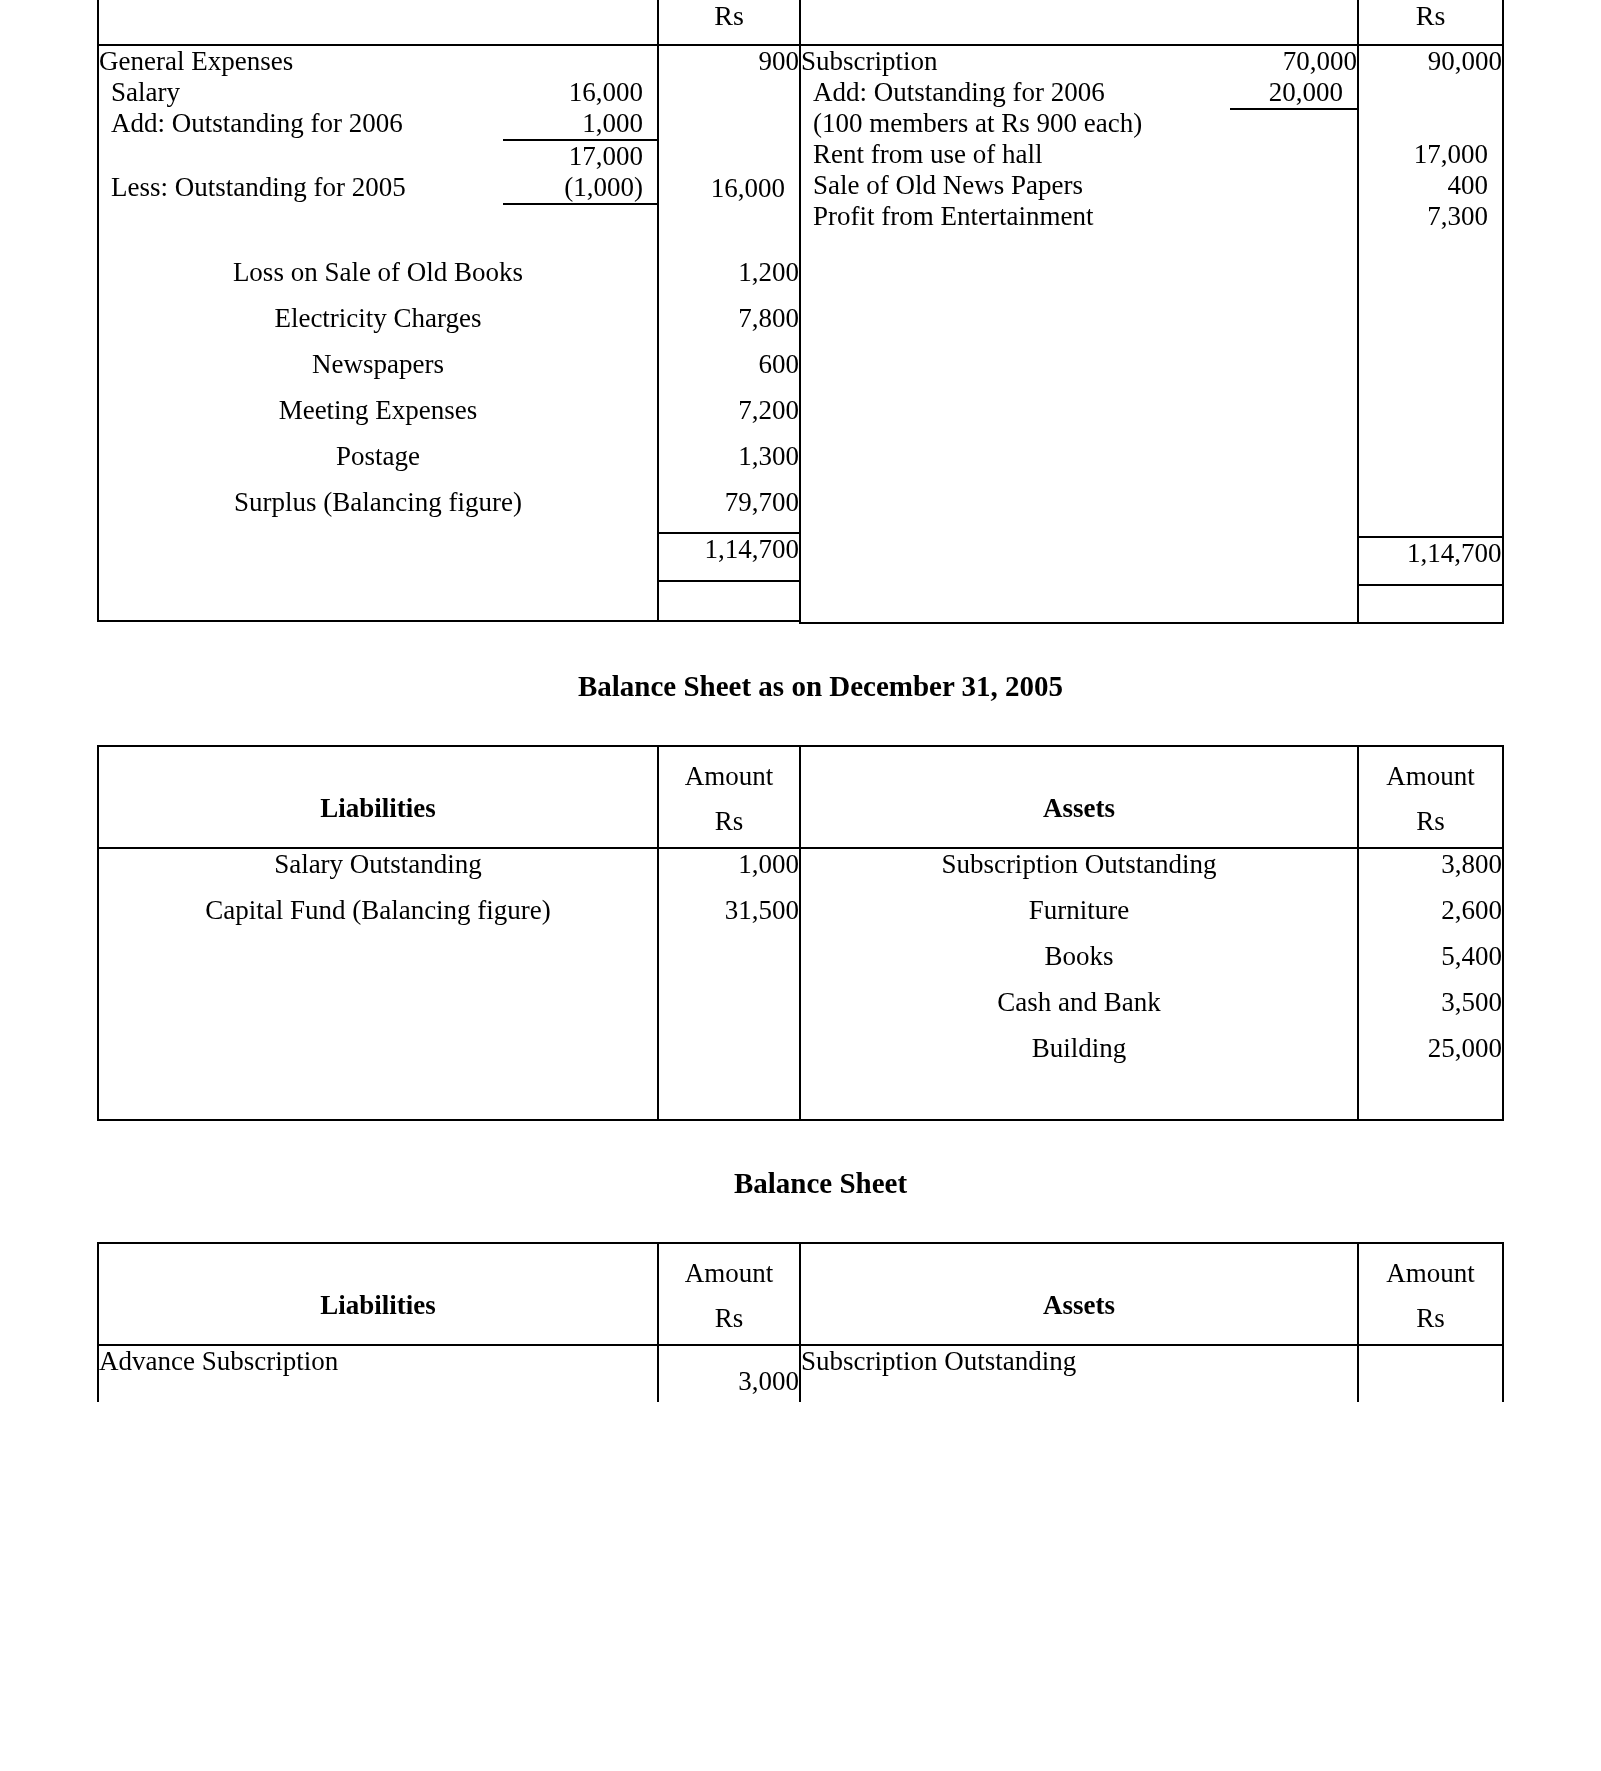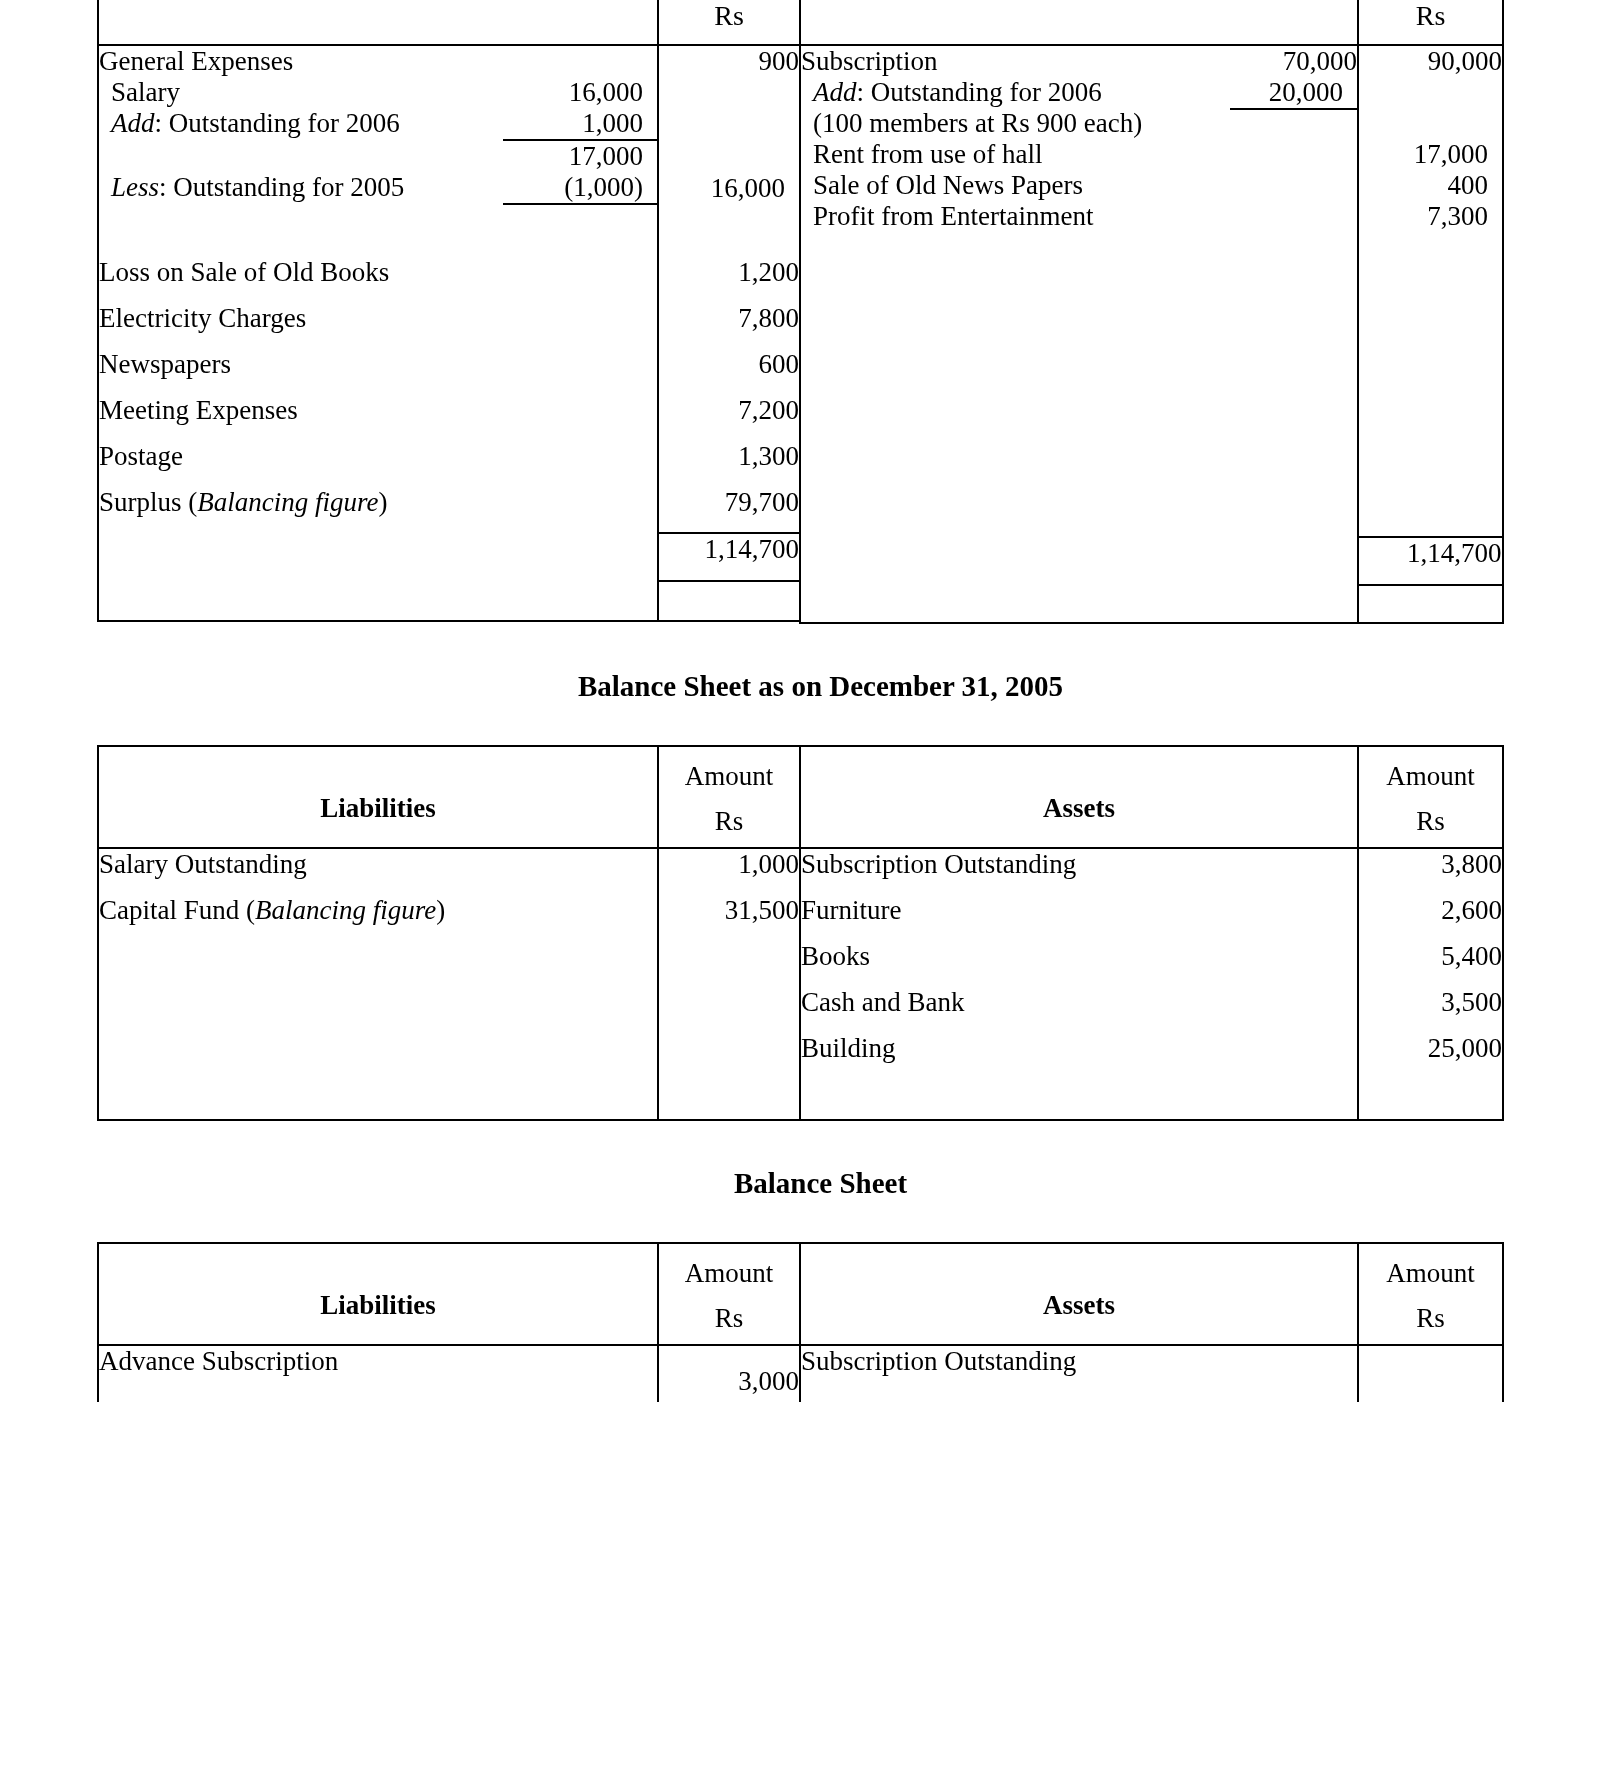--- a/index.html
+++ b/index.html
@@ -34,23 +34,23 @@
   }
   .bt { border-top: 2px solid #000; }
   .bb { border-bottom: 2px solid #000; }
   .bl { border-left: 2px solid #000; }
   .br { border-right: 2px solid #000; }
 
   .cell-pad { padding: 5px 10px 5px 12px; }
   .num { text-align: right; padding: 5px 14px 5px 6px; white-space: nowrap; }
   .ctr { text-align: center; }
   .bold { font-weight: bold; }
-  .ital { font-style: italic; }
-
-  .rowline { height: 46px; }
+  .ital { }
+
+  .rowline { height: 46px; text-align: center; }
 
   
   .hdr-rs {
     font-weight: bold;
     text-align: center;
     font-size: 28px;
     padding-bottom: 6px;
   }
 
   

